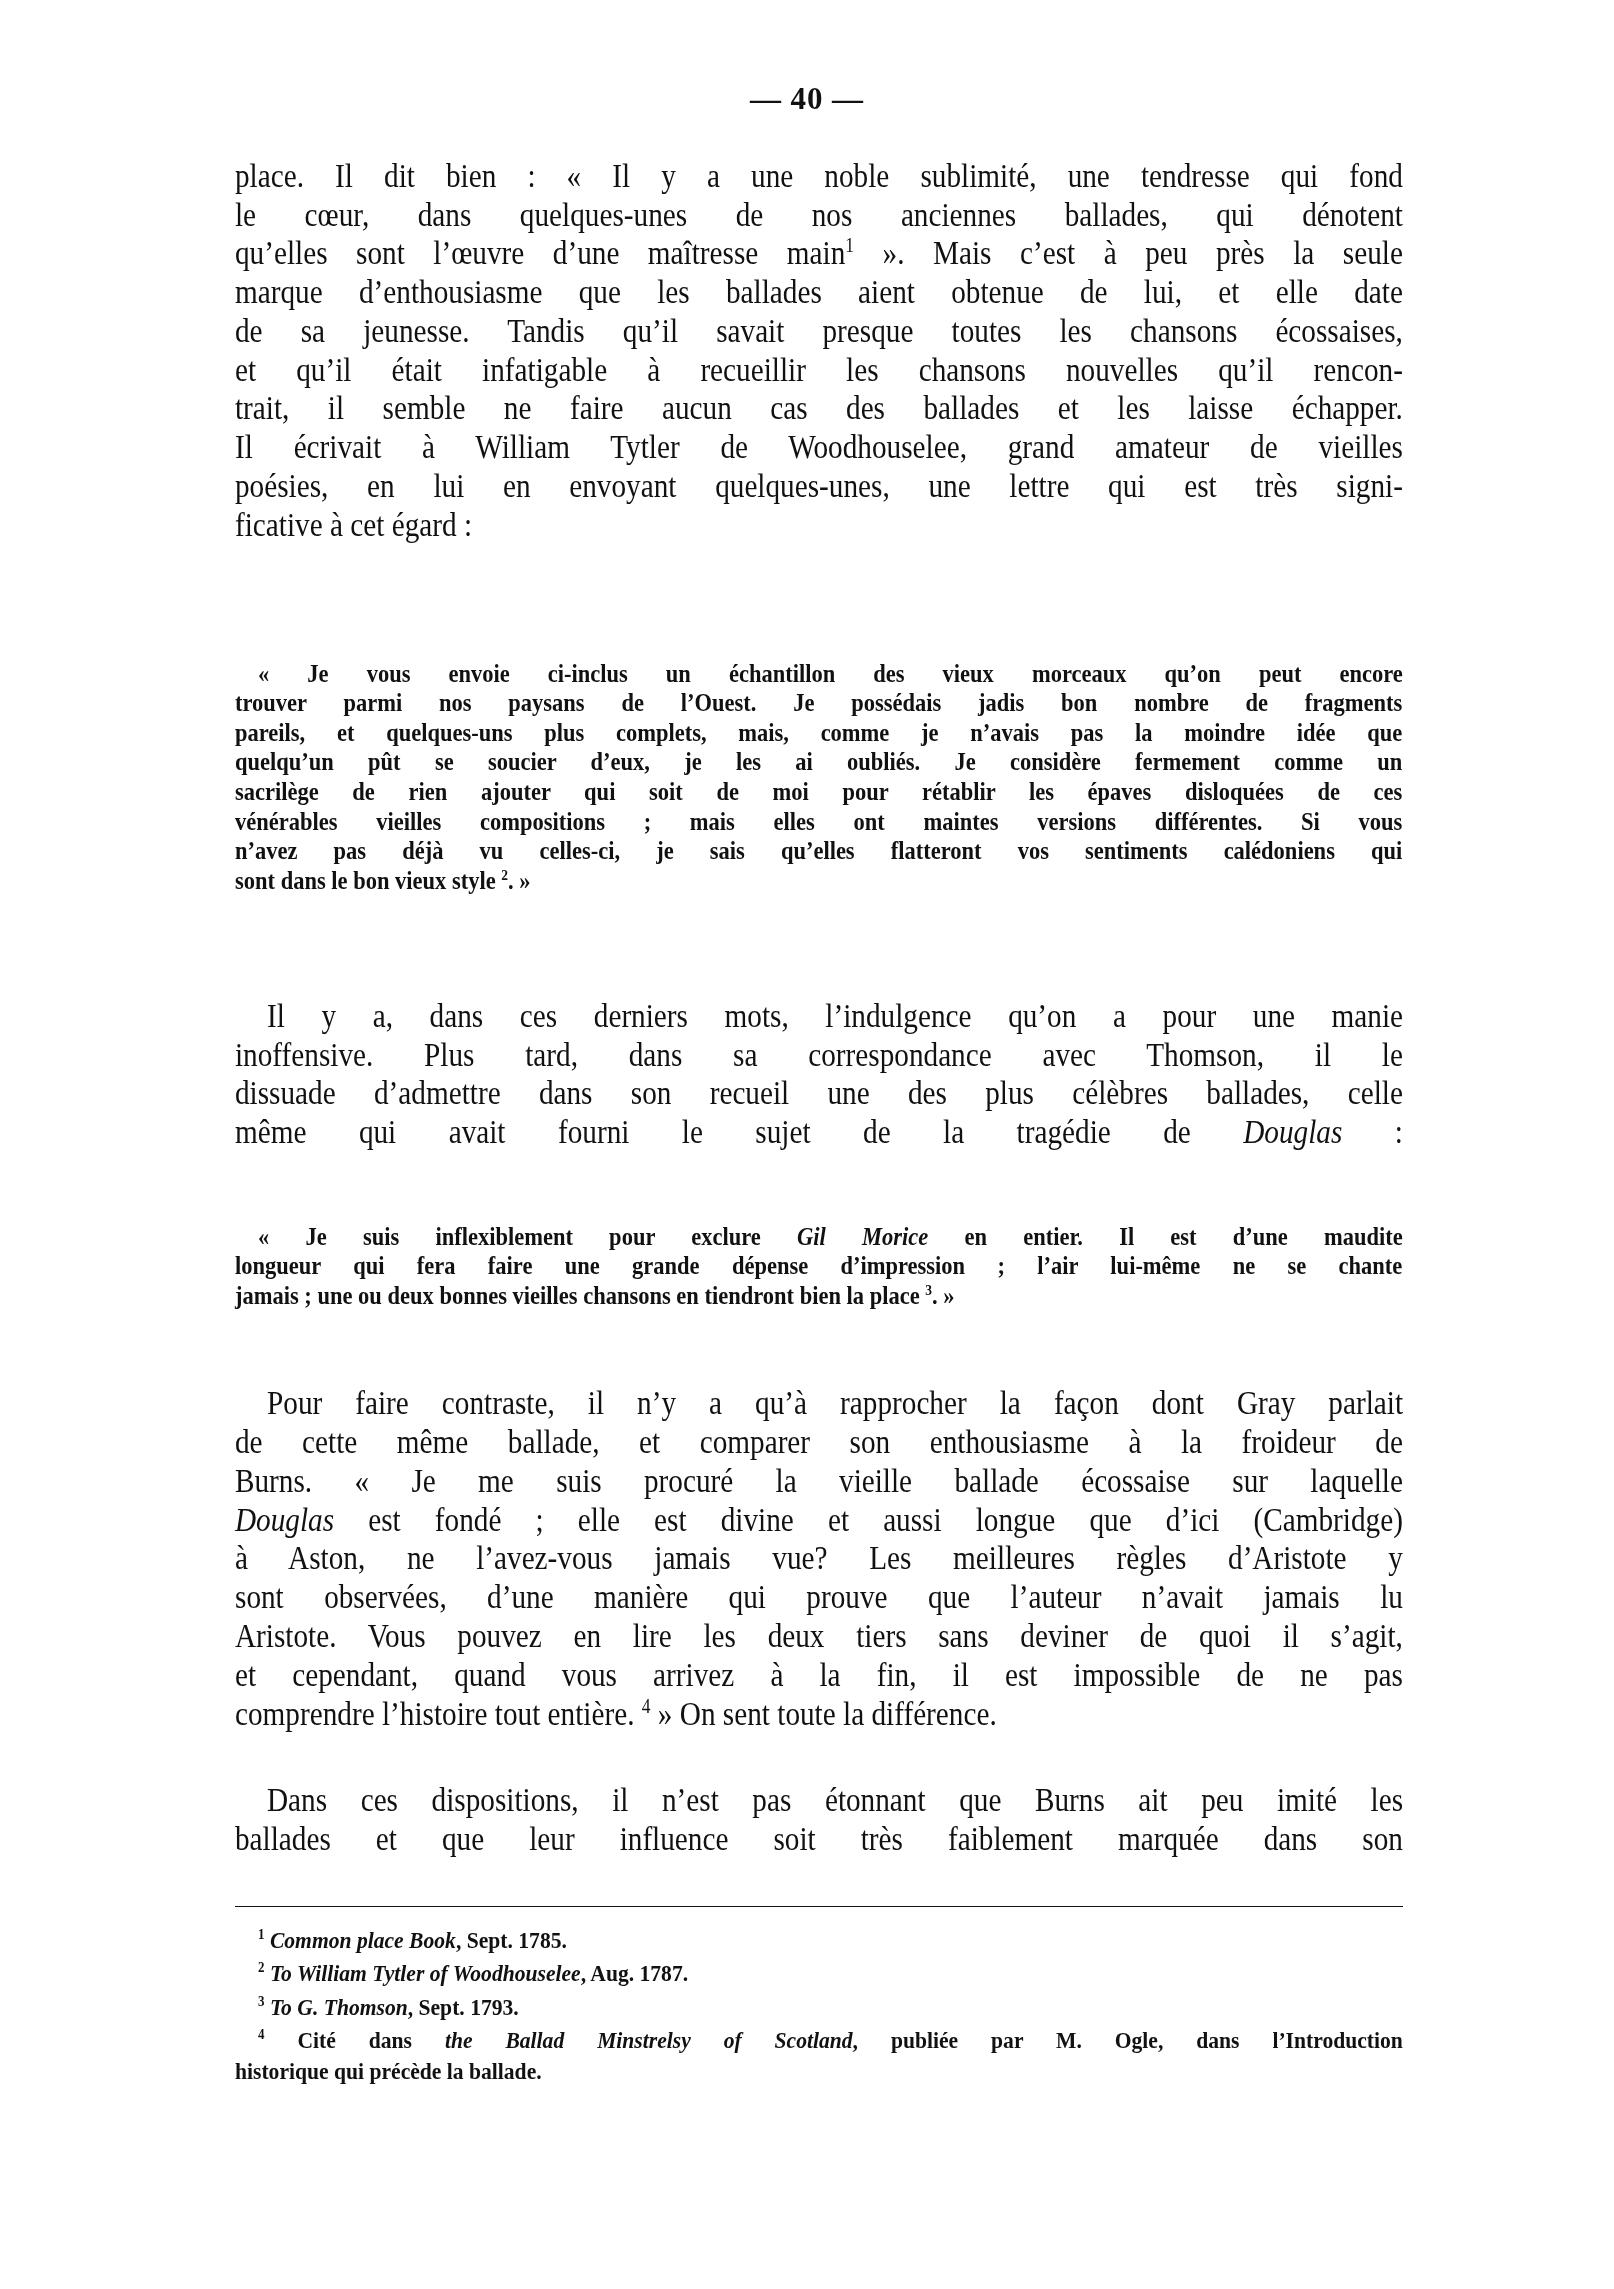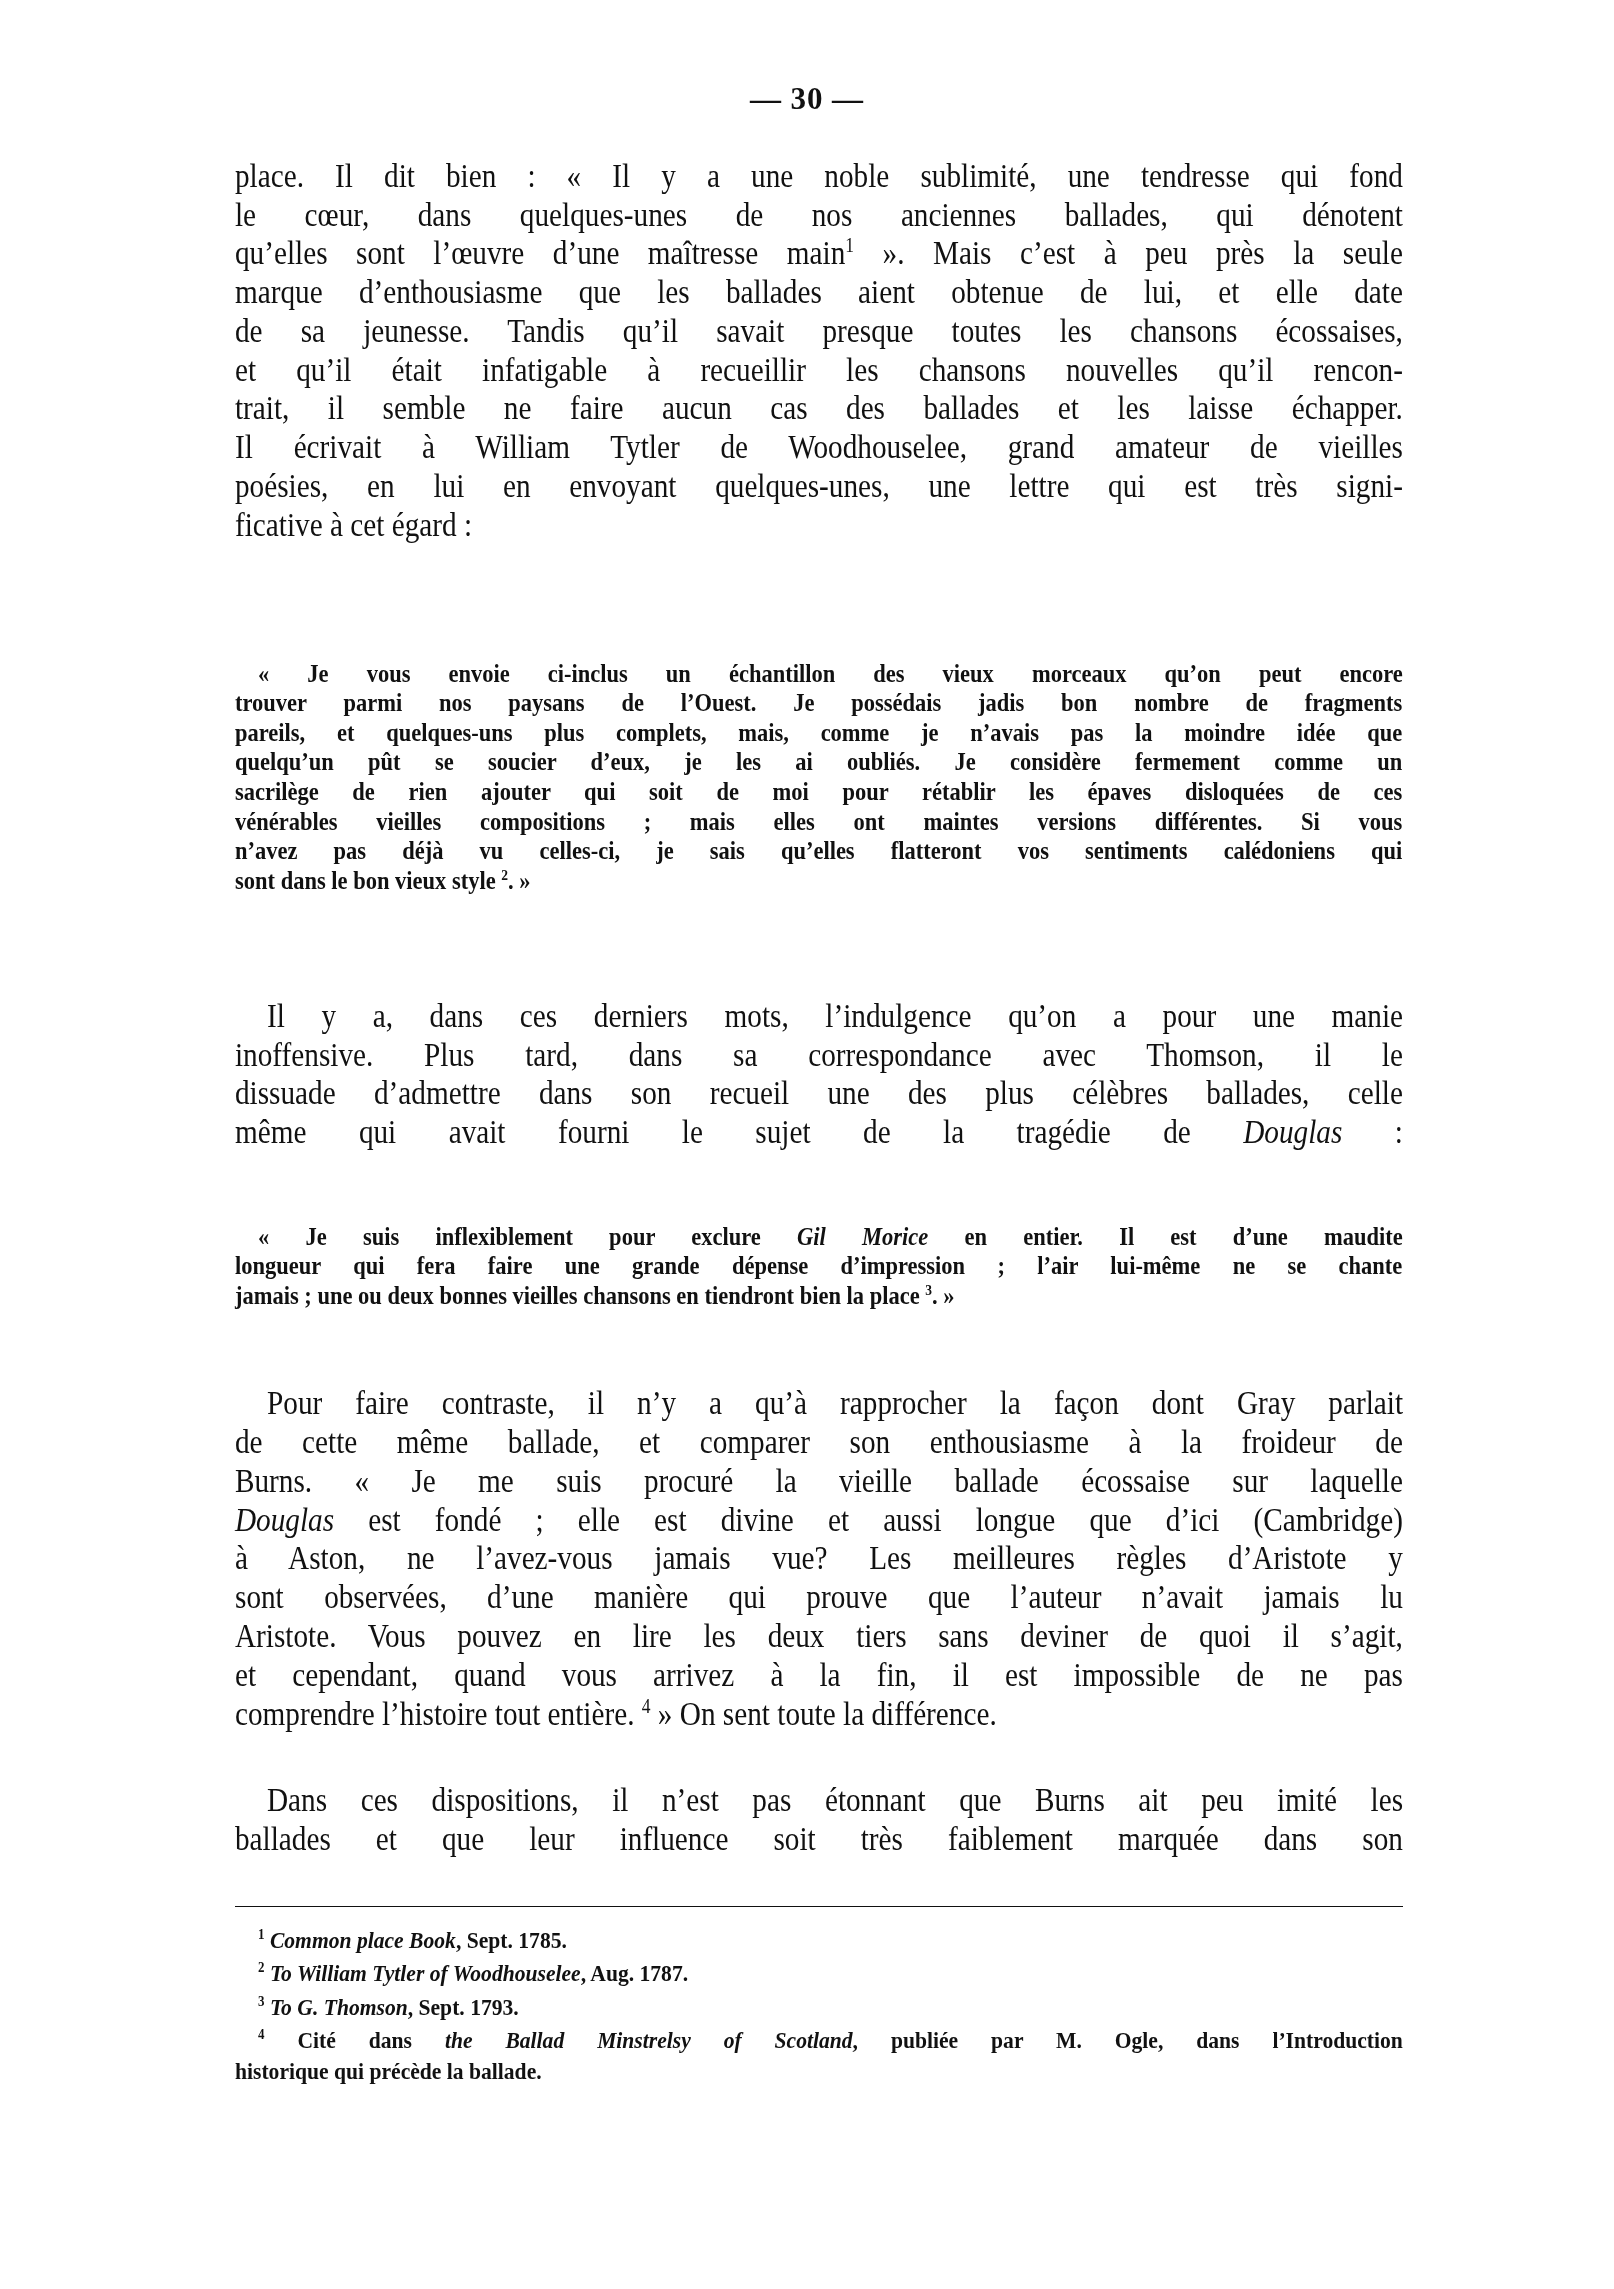--- a/index.html
+++ b/index.html
@@ -18,21 +18,21 @@
   .fn.indent { left: 258px; }
   .fn .it, .body .it, .quote .it { font-style: italic; }
   sup { font-size: 60%; line-height: 0; vertical-align: super; }
   .rule { position: absolute; left: 235px; top: 1906px; width: 1168px; height: 0; border-top: 1.8px solid #111; }
 </style>
 </head>
 <body>
 
 <div class="page">
 
-  <div class="pgnum">— 30 —</div>
+  <div class="pgnum">— 40 —</div>
 
   <div>
     <div class="line body" style="top:157px">place. Il dit bien : « Il y a une noble sublimité, une tendresse qui fond</div>
     <div class="line body" style="top:196px">le cœur, dans quelques-unes de nos anciennes ballades, qui dénotent</div>
     <div class="line body" style="top:234px"><span>qu’elles sont l’œuvre d’une maîtresse main</span><sup>1</sup><span> ». Mais c’est à peu près la seule</span></div>
     <div class="line body" style="top:273px">marque d’enthousiasme que les ballades aient obtenue de lui, et elle date</div>
     <div class="line body" style="top:312px">de sa jeunesse. Tandis qu’il savait presque toutes les chansons écossaises,</div>
     <div class="line body" style="top:351px">et qu’il était infatigable à recueillir les chansons nouvelles qu’il rencon-</div>
     <div class="line body" style="top:389px">trait, il semble ne faire aucun cas des ballades et les laisse échapper.</div>
     <div class="line body" style="top:428px">Il écrivait à William Tytler de Woodhouselee, grand amateur de vieilles</div>

